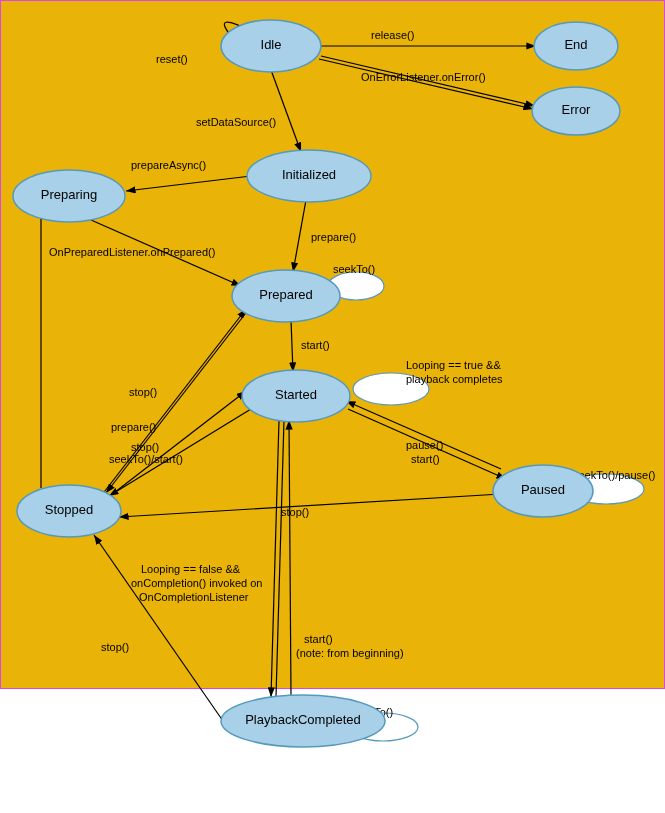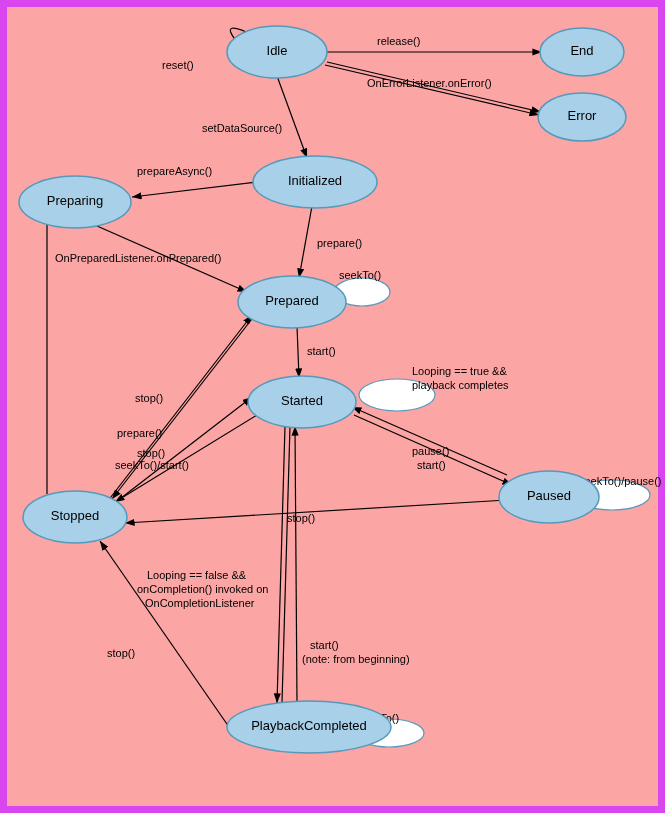--- a/index.html
+++ b/index.html
@@ -7,24 +7,24 @@
       width: 665px;
       height: 813px;
       background: #fff;
       font-family: Arial, sans-serif;
       font-size: 12px;
       position: relative;
       overflow: hidden;
     }
     .diagram-container {
       width: 665px;
-      height: 813px;
+      height: 689px;
       position: relative;
-      background: #fca5a5;
-      border: 7px solid #d946ef;
+      background: #eab308;
+      border: 1px solid #d946ef;
     }
     svg {
       position: absolute;
       top: 0; left: 0;
       width: 665px;
       height: 813px;
     }
     .state-ellipse {
       fill: #a8d0e8;
       stroke: #5599bb;

